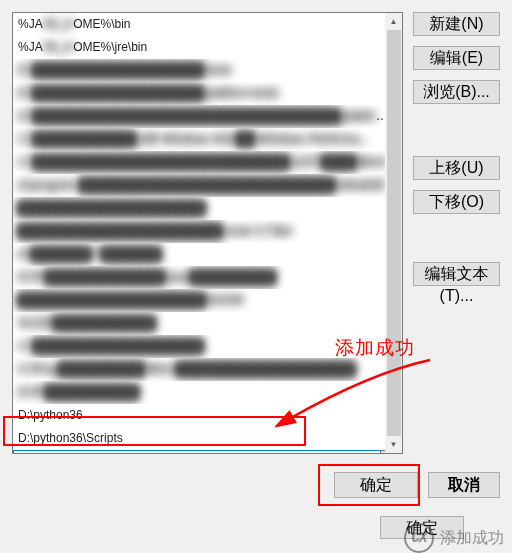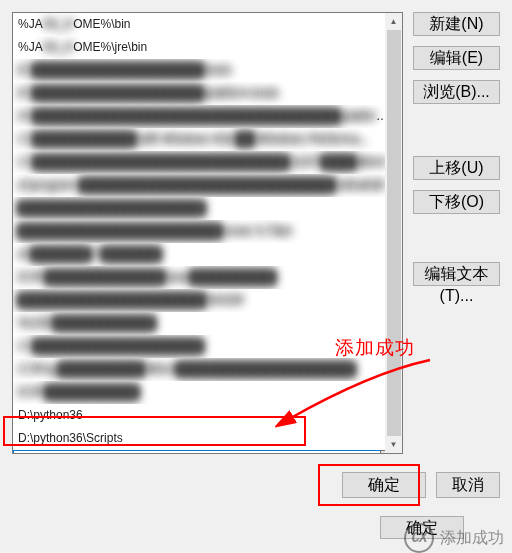--- a/index.html
+++ b/index.html
@@ -110,22 +110,23 @@
     right: 12px;
     bottom: 55px;
     display: flex;
     gap: 10px;
   }
   .bottom-ok {
     width: 84px;
     height: 26px;
   }
   .bottom-cancel {
-    width: 64px;
+    width: 72px;
     height: 26px;
+    font-weight: bold;
   }
   .lower-ok {
     position: absolute;
     right: 48px;
     bottom: 14px;
     width: 84px;
     height: 23px;
   }
   
   .anno-text {

